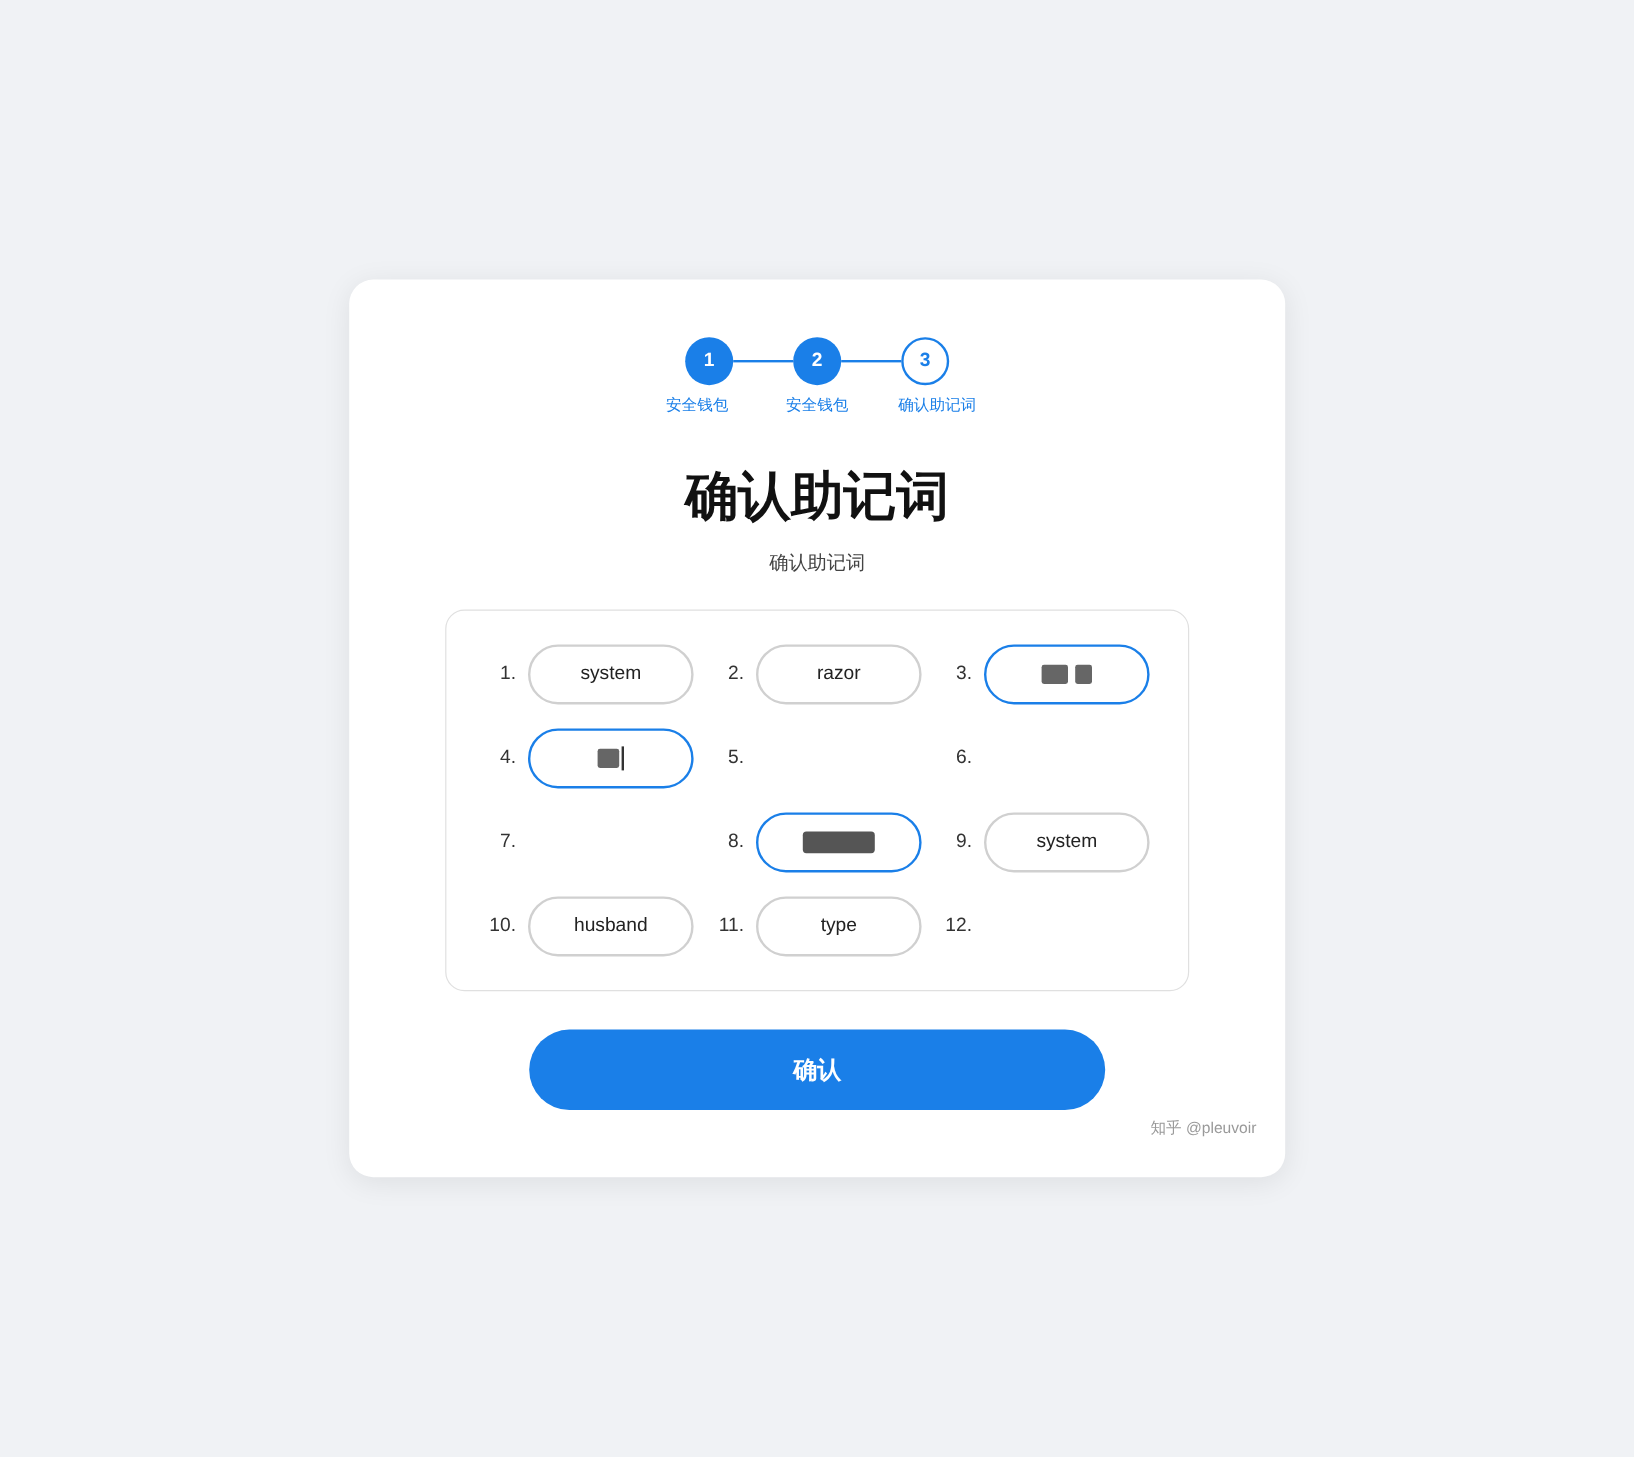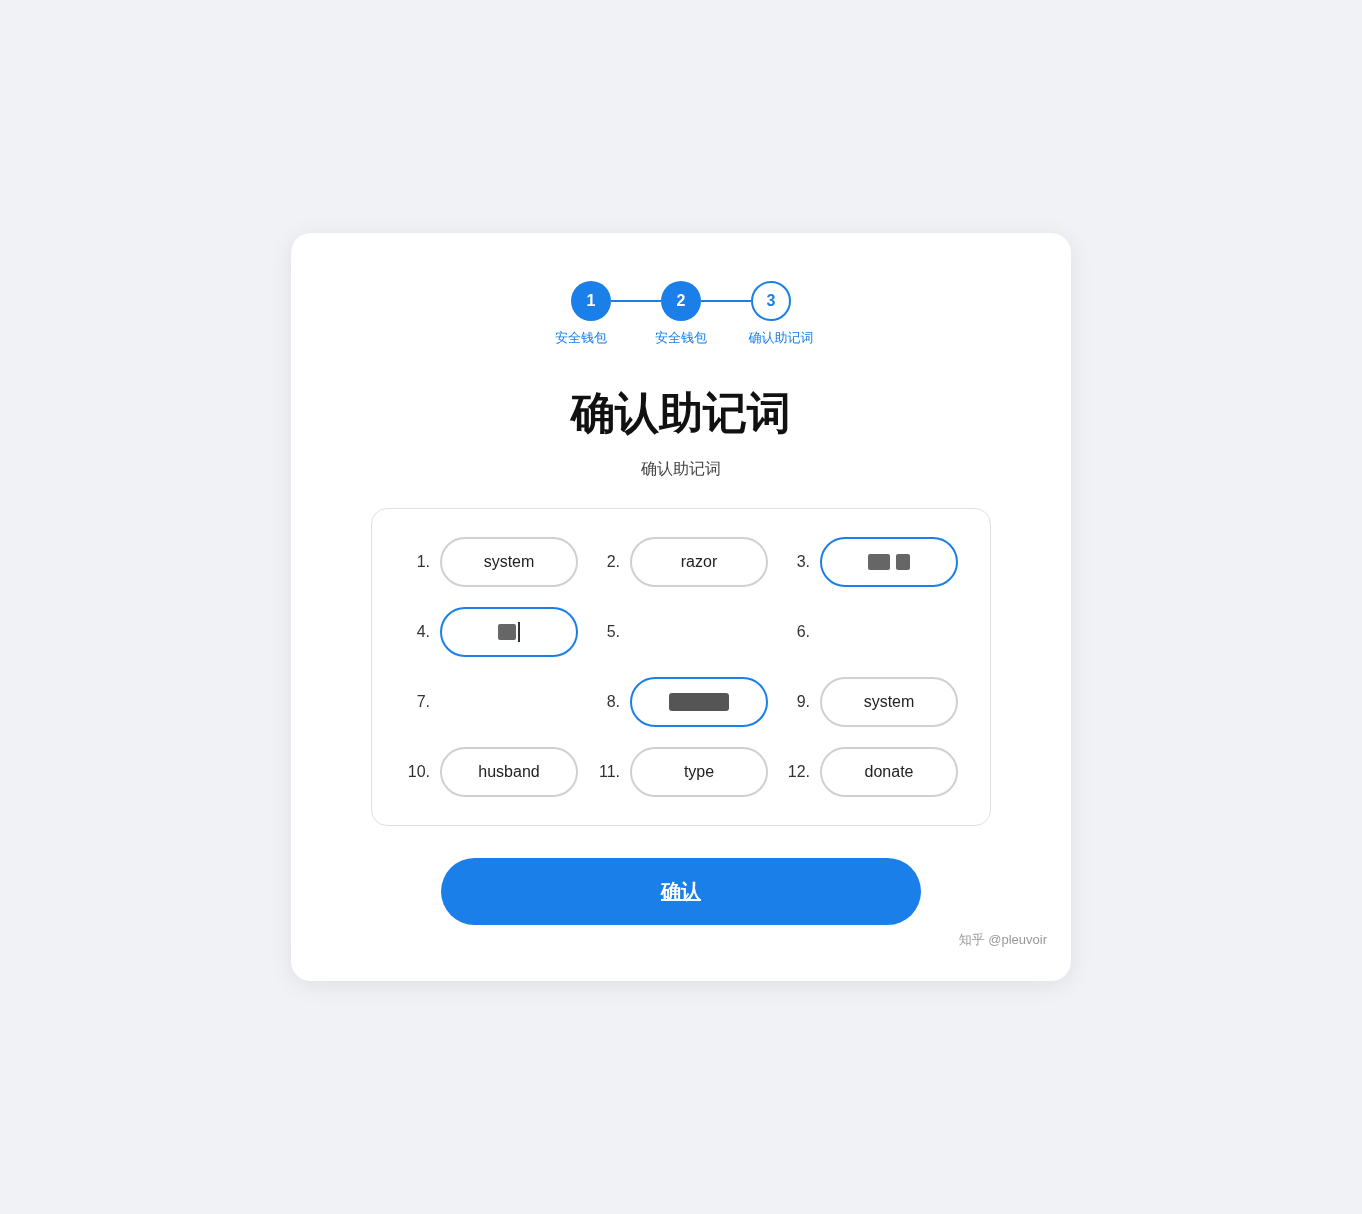--- a/index.html
+++ b/index.html
@@ -176,21 +176,20 @@
       margin: 0 auto;
       background: #1a7fe8;
       color: white;
       font-size: 20px;
       font-weight: 600;
       padding: 20px;
       border-radius: 50px;
       border: none;
       cursor: pointer;
       text-align: center;
-      text-decoration: underline;
     }
 
     
     .watermark {
       position: absolute;
       bottom: 32px;
       right: 24px;
       font-size: 13px;
       color: #999;
     }
@@ -305,21 +304,20 @@
         <div class="word-pill">husband</div>
       </div>
 
       <div class="word-item">
         <span class="word-number">11.</span>
         <div class="word-pill">type</div>
       </div>
 
       <div class="word-item">
         <span class="word-number">12.</span>
-        <div class="word-pill">donate</div>
       </div>
 
     </div>
   </div>
 
   <button class="confirm-btn">确认</button>
 
   <div class="watermark">知乎 @pleuvoir</div>
 
 </div>

